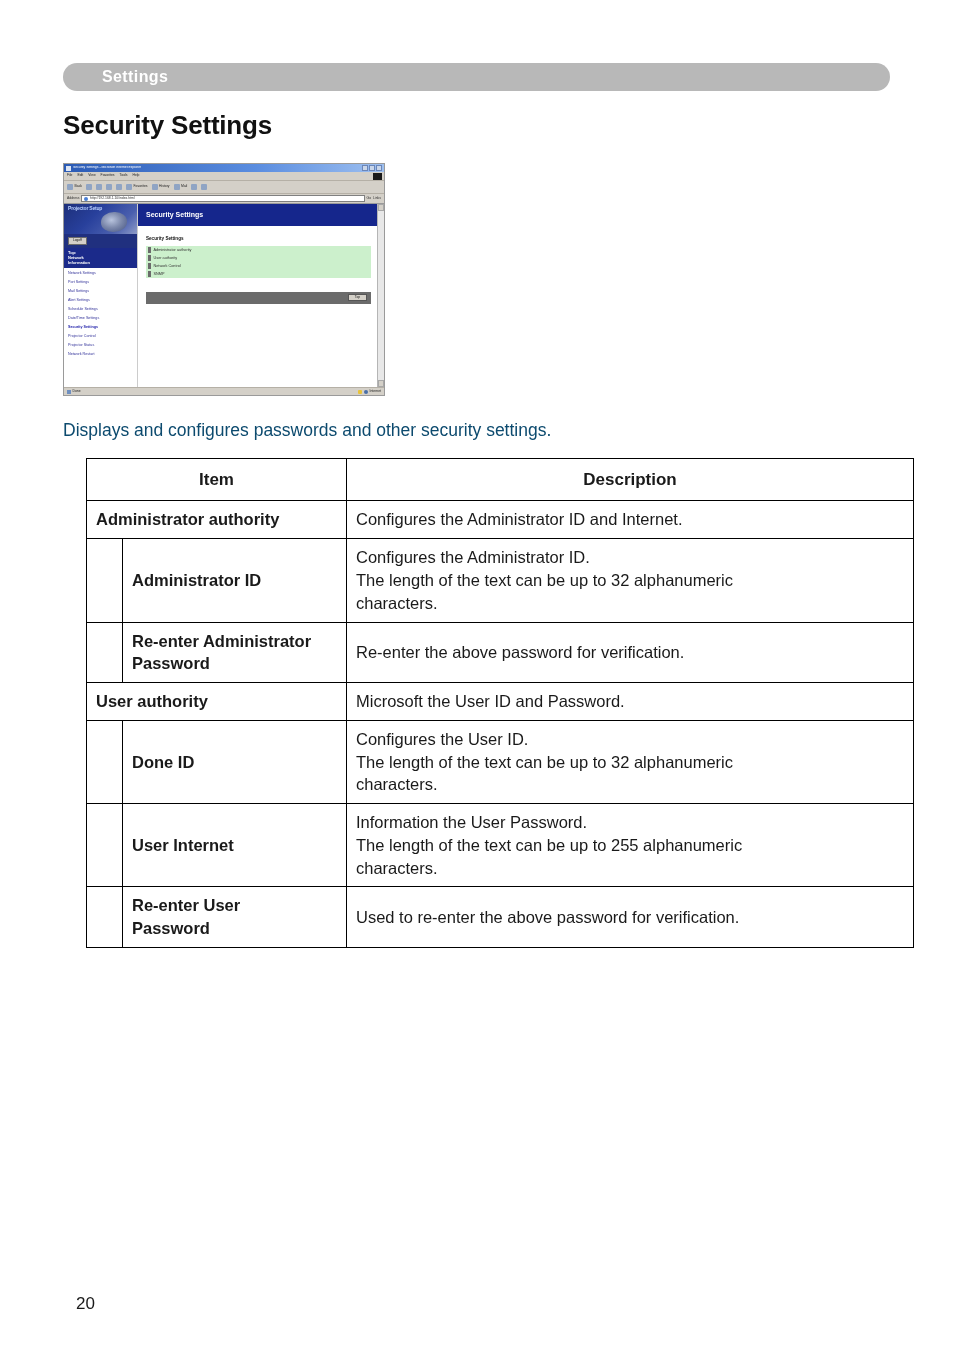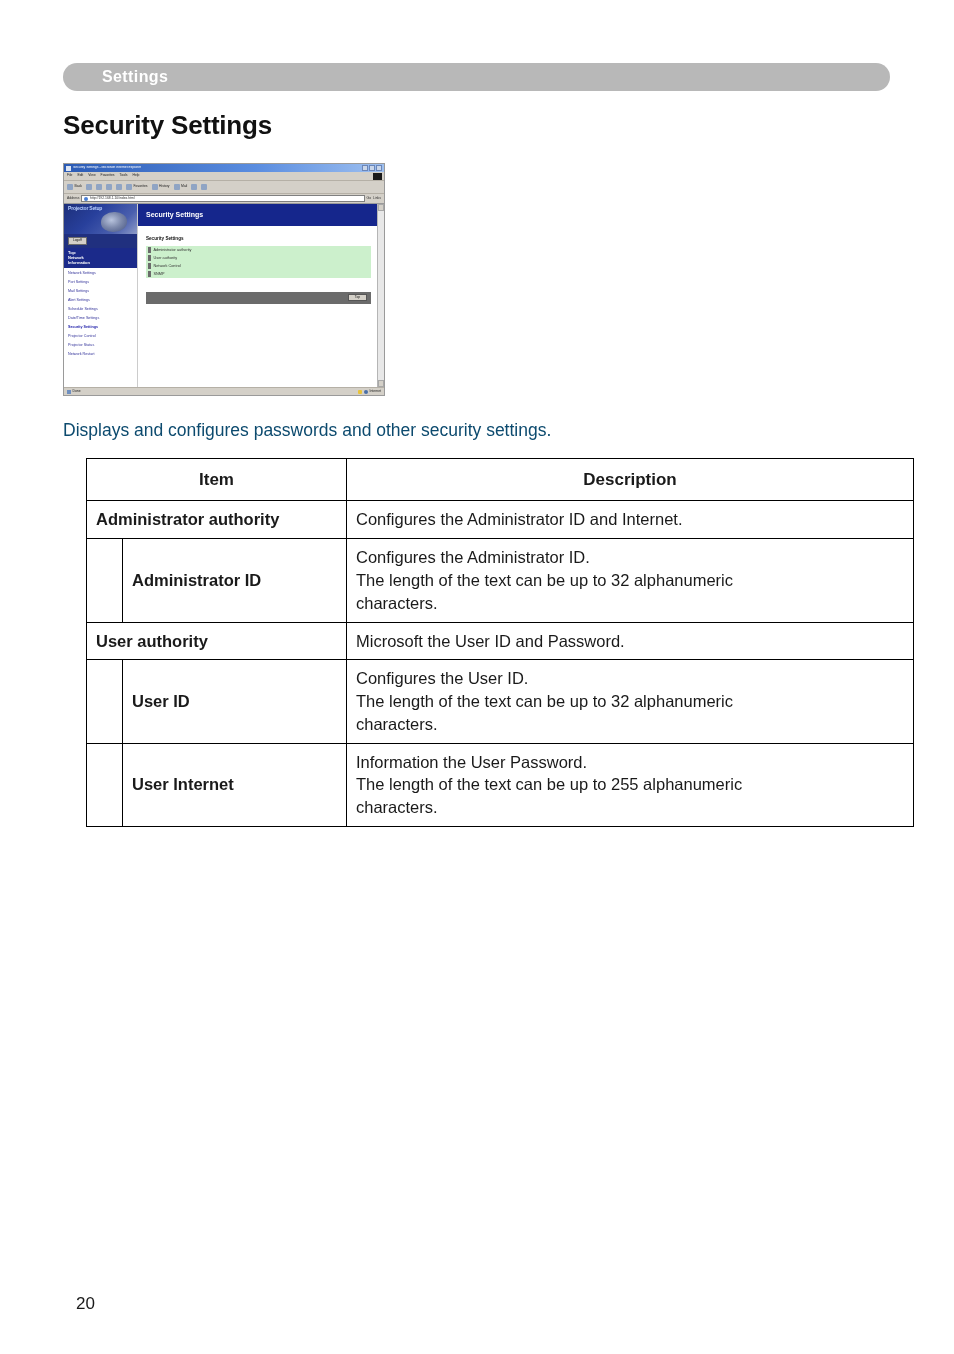--- a/index.html
+++ b/index.html
@@ -411,47 +411,67 @@
         <td class="indent-cell"></td>
         <td class="cell-item">Administrator ID</td>
         <td class="cell-desc">
           <span class="desc-line">Configures the Administrator ID.</span>
           <span class="desc-line">The length of the text can be up to 32 alphanumeric</span>
           <span class="desc-line">characters.</span>
         </td>
       </tr>
 
 
+      <tr>
+        <td class="indent-cell"></td>
+        <td class="cell-item">
+          <span class="desc-line">Re-enter Administrator</span>
+          <span class="desc-line">Password</span>
+        </td>
+        <td class="cell-desc">
+          <span class="desc-line">Re-enter the above password for verification.</span>
+        </td>
+      </tr>
 
       <tr>
         <td class="cell-item" colspan="2">User authority</td>
         <td class="cell-desc">
           <span class="desc-line">Microsoft the User ID and Password.</span>
         </td>
       </tr>
 
       <tr>
         <td class="indent-cell"></td>
-        <td class="cell-item">User ID</td>
+        <td class="cell-item">Done ID</td>
         <td class="cell-desc">
           <span class="desc-line">Configures the User ID.</span>
           <span class="desc-line">The length of the text can be up to 32 alphanumeric</span>
           <span class="desc-line">characters.</span>
         </td>
       </tr>
 
       <tr>
         <td class="indent-cell"></td>
         <td class="cell-item">User Internet</td>
         <td class="cell-desc">
           <span class="desc-line">Information the User Password.</span>
           <span class="desc-line">The length of the text can be up to 255 alphanumeric</span>
           <span class="desc-line">characters.</span>
         </td>
       </tr>
 
+      <tr>
+        <td class="indent-cell"></td>
+        <td class="cell-item">
+          <span class="desc-line">Re-enter User</span>
+          <span class="desc-line">Password</span>
+        </td>
+        <td class="cell-desc">
+          <span class="desc-line">Used to re-enter the above password for verification.</span>
+        </td>
+      </tr>
 
     </tbody>
   </table>
 
   <div class="page-number">20</div>
 
 </div>
 
 </body></html>

